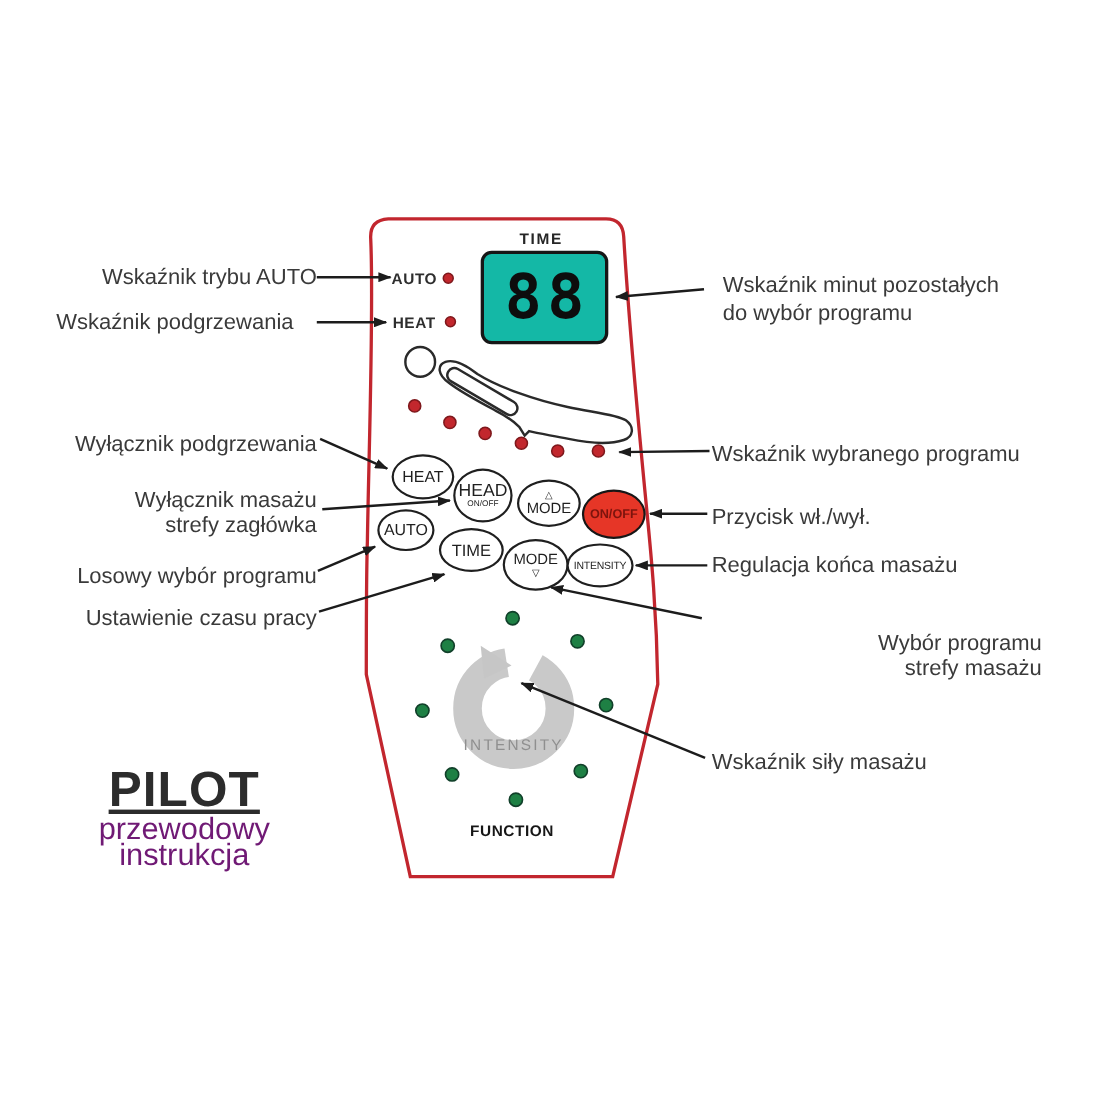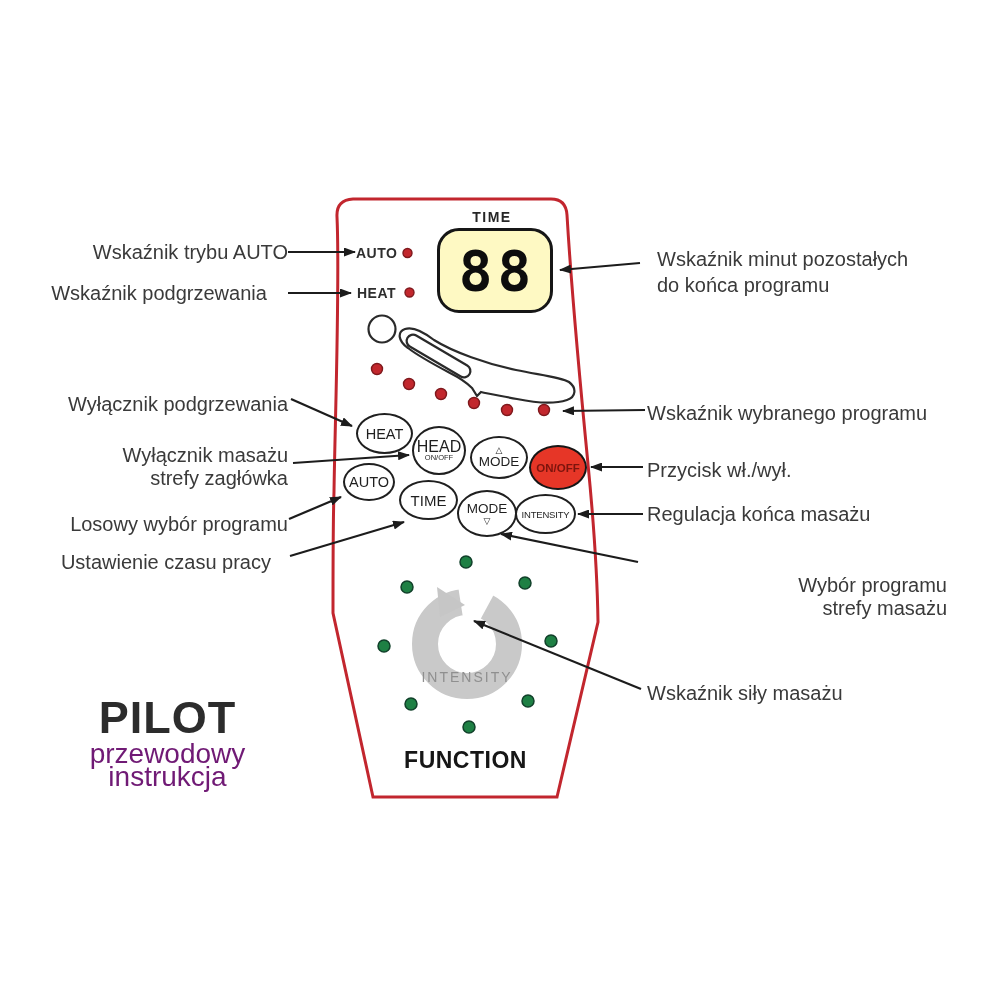--- a/index.html
+++ b/index.html
@@ -8,21 +8,21 @@
   svg.overlay{position:absolute;left:0;top:0;width:1000px;height:1000px;}
   .lbl{position:absolute;font-size:20px;line-height:24px;color:#3a3a3a;white-space:nowrap;}
   .lbl.r{text-align:right;}
   .lbl .ln{display:block;}
   .lbl.two{line-height:23px;}
   .lbl.two-wide{line-height:26px;}
   
   .disp-label{position:absolute;left:437px;top:209px;width:110px;text-align:center;
               font-size:14px;font-weight:bold;letter-spacing:1.5px;color:#262626;}
   .disp{position:absolute;left:437px;top:228px;width:110px;height:79px;border:3px solid #161616;
-        border-radius:22px;background:#fef9c3;display:flex;align-items:center;justify-content:center;}
+        border-radius:10px;background:#14b8a6;display:flex;align-items:center;justify-content:center;}
   .disp-val{font-family:"DejaVu Sans Mono",monospace;font-weight:bold;font-size:56px;
             letter-spacing:5px;color:#0d0d0d;text-indent:5px;}
   
   .ind{position:absolute;font-size:14px;font-weight:bold;color:#2e2e2e;letter-spacing:0.5px;}
   .ind-auto{left:356px;top:245px;}
   .ind-heat{left:357px;top:285px;}
   
   .btn{position:absolute;border:2.5px solid #1f1f1f;border-radius:50%;background:#fff;
        display:flex;flex-direction:column;align-items:center;justify-content:center;
        color:#1f1f1f;text-align:center;}
@@ -36,23 +36,23 @@
   .btn-onoff{left:529px;top:445px;width:54px;height:41px;background:#e63627;border-color:#161616;
              color:#7c140d;font-size:11.5px;font-weight:bold;}
   .btn-auto{left:343px;top:463px;width:48px;height:34px;font-size:14.5px;}
   .btn-time{left:399px;top:480px;width:55px;height:36px;font-size:15px;}
   .btn-mode-down{left:457px;top:490px;width:56px;height:43px;}
   .btn-mode-down .l1{font-size:13.5px;line-height:14px;}
   .btn-mode-down .sym{font-size:9px;line-height:10px;}
   .btn-intensity{left:515px;top:494px;width:57px;height:36px;font-size:9.5px;letter-spacing:-0.2px;}
   
   .function{position:absolute;left:393px;top:747px;width:145px;text-align:center;
-            font-size:23px;font-weight:bold;letter-spacing:0.5px;color:#161616;}
+            font-size:14px;font-weight:bold;letter-spacing:0.5px;color:#161616;}
   .title-block{position:absolute;left:60px;top:694px;width:215px;text-align:center;}
-  .title-main{font-size:45px;line-height:48px;font-weight:bold;color:#2c2c2c;letter-spacing:1px;}
+  .title-main{font-size:45px;line-height:48px;font-weight:bold;color:#2c2c2c;letter-spacing:1px;text-decoration:underline;}
   .title-sub{font-size:28px;line-height:23px;color:#701a75;}
 </style>
 </head>
 <body>
 
 <div class="stage">
 
   <svg class="overlay" viewBox="0 0 1000 1000">
     <defs>
       <marker id="ah" markerWidth="12" markerHeight="9" refX="11" refY="4.5" orient="auto" markerUnits="userSpaceOnUse">
@@ -168,25 +168,25 @@
   <div class="function">FUNCTION</div>
 
   <div class="lbl r" style="left:30px;top:240px;width:258px;">Wskaźnik trybu AUTO</div>
   <div class="lbl r" style="left:30px;top:281px;width:258px;text-align:center;">Wskaźnik podgrzewania</div>
   <div class="lbl r" style="left:30px;top:392px;width:258px;">Wyłącznik podgrzewania</div>
   <div class="lbl r two" style="left:30px;top:444px;width:258px;">
     <span class="ln">Wyłącznik masażu</span>
     <span class="ln">strefy zagłówka</span>
   </div>
   <div class="lbl r" style="left:30px;top:512px;width:258px;">Losowy wybór programu</div>
-  <div class="lbl r" style="left:13px;top:550px;width:258px;">Ustawienie czasu pracy</div>
+  <div class="lbl r" style="left:30px;top:550px;width:258px;">Ustawienie czasu pracy</div>
 
   <div class="lbl two-wide" style="left:647px;top:246px;width:320px;margin-left:10px;">
     <span class="ln">Wskaźnik minut pozostałych</span>
-    <span class="ln">do końca programu</span>
+    <span class="ln">do wybór programu</span>
   </div>
   <div class="lbl" style="left:647px;top:401px;width:330px;">Wskaźnik wybranego programu</div>
   <div class="lbl" style="left:647px;top:458px;width:300px;">Przycisk wł./wył.</div>
   <div class="lbl" style="left:647px;top:502px;width:300px;">Regulacja końca masażu</div>
   <div class="lbl two" style="left:647px;top:574px;width:300px;text-align:right;">
     <span class="ln">Wybór programu</span>
     <span class="ln">strefy masażu</span>
   </div>
   <div class="lbl" style="left:647px;top:681px;width:300px;">Wskaźnik siły masażu</div>
 

